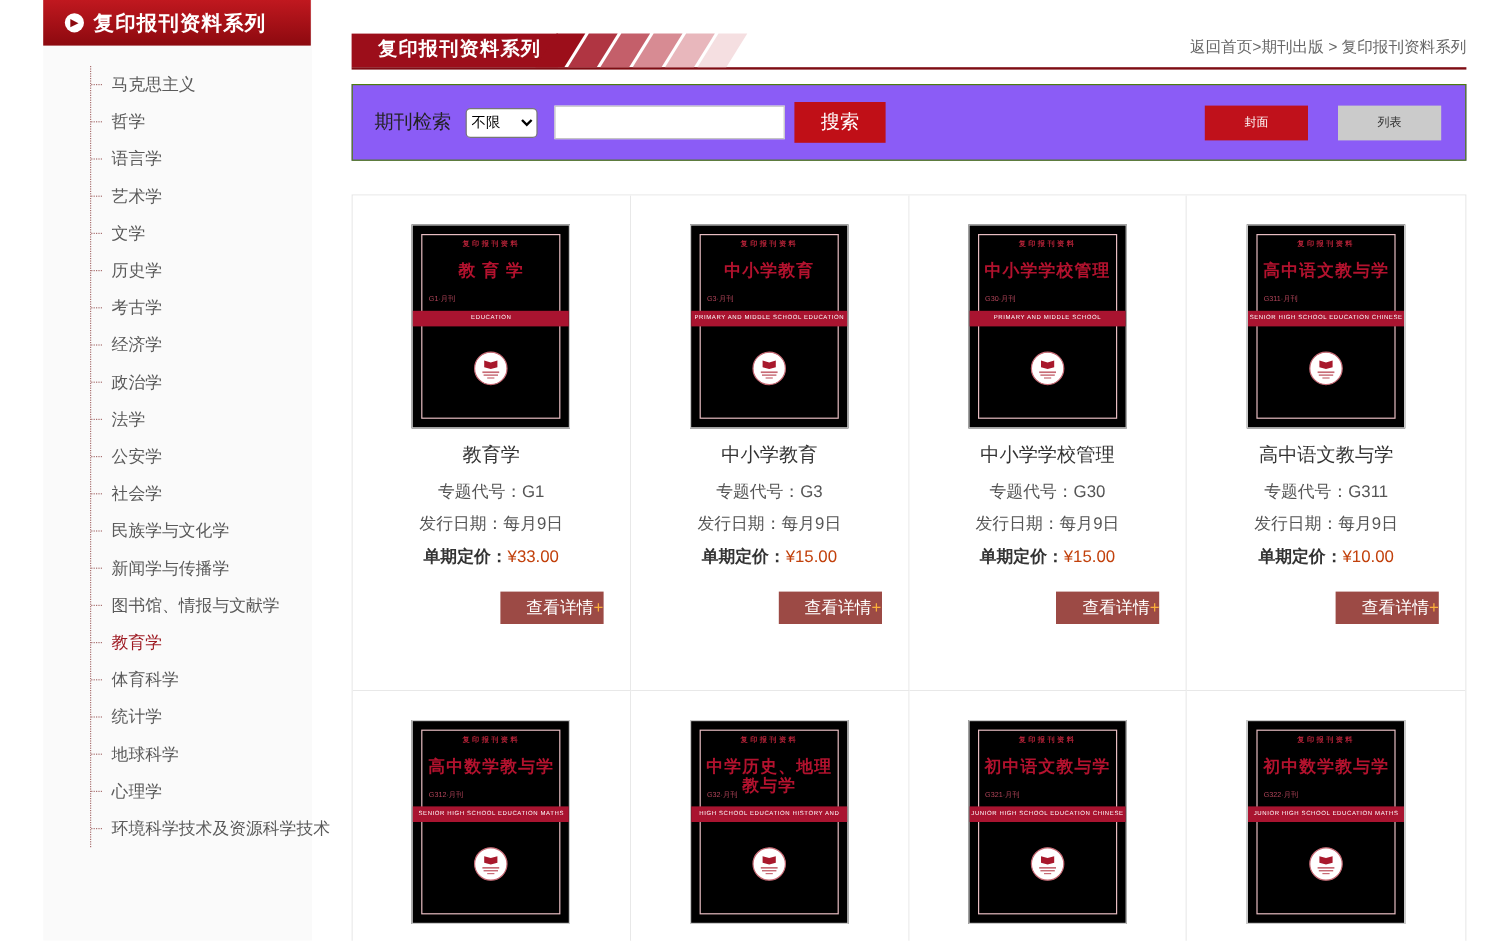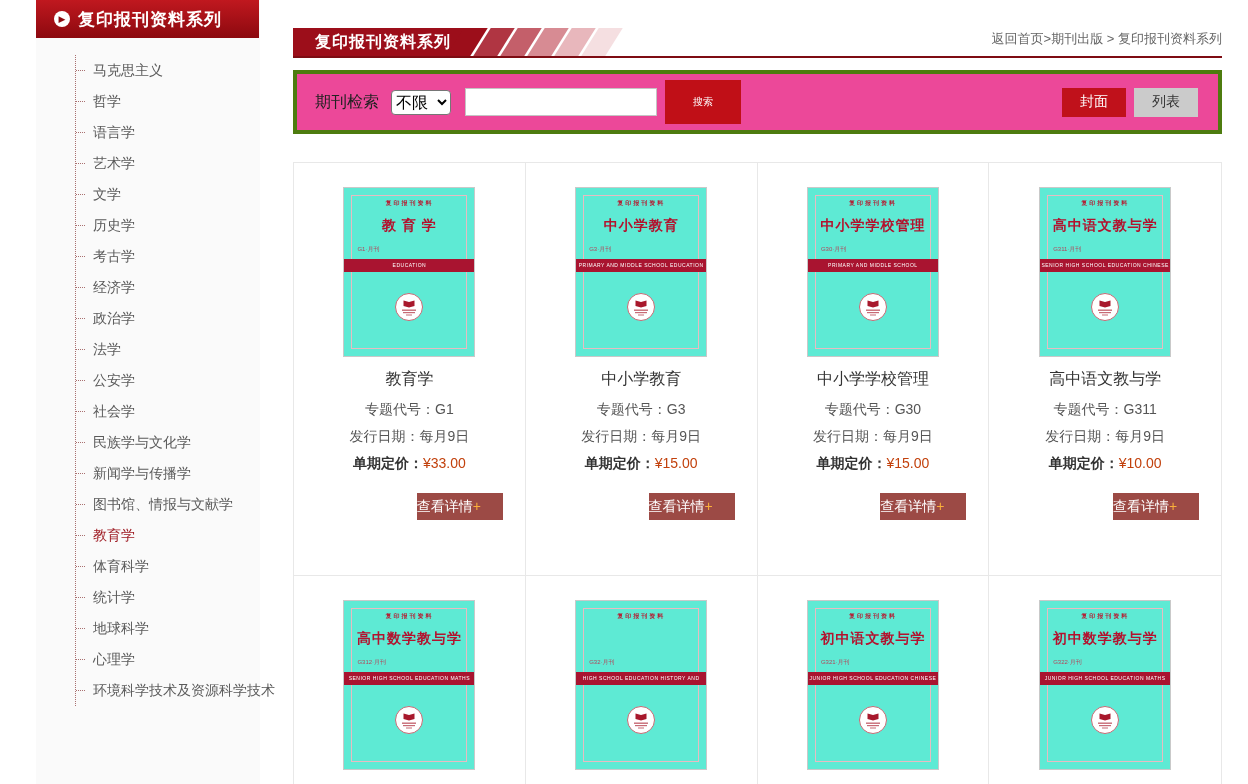--- a/index.html
+++ b/index.html
@@ -45,43 +45,43 @@
   .stripe:nth-child(3){ background:#b03542; }
   .stripe:nth-child(4){ background:#c45f6a; }
   .stripe:nth-child(5){ background:#d78b93; }
   .stripe:nth-child(6){ background:#e8b7bc; }
   .stripe:nth-child(7){ background:#f5dfe1; }
   .breadcrumb { font-size:13px; color:#666; padding-bottom:8px; white-space:nowrap; }
   .breadcrumb a { color:#666; text-decoration:none; cursor:pointer; }
 
   .search-bar {
     position:absolute; top:70px; left:0; right:0; height:64px;
-    background:#ec4899; border:4px solid #4d7c0f;
+    background:#8b5cf6; border:1px solid #4d7c0f;
     display:flex; align-items:center;
   }
   .search-label { font-size:16px; color:#222; margin-left:18px; }
-  .search-select { margin-left:12px; width:60px; height:25px; font-size:16px; border:1px solid #767676; border-radius:4px; background:#fff; }
+  .search-select { margin-left:12px; width:60px; height:25px; font-size:12px; border:1px solid #767676; border-radius:4px; background:#fff; }
   .search-input { margin-left:14px; width:192px; height:28px; border:1px solid #c4c4c4; background:#fff; padding:0 6px; font-size:13px; }
-  .search-btn { margin-left:8px; width:76px; height:44px; background:#c00f17; color:#fff; border:none; font-size:10px; cursor:pointer; }
+  .search-btn { margin-left:8px; width:76px; height:34px; background:#c00f17; color:#fff; border:none; font-size:16px; cursor:pointer; }
   .flex-spacer { flex:1; }
-  .view-btn { width:64px; height:29px; border:none; font-size:14px; cursor:pointer; }
+  .view-btn { width:86px; height:29px; border:none; font-size:10px; cursor:pointer; }
   .view-cover { background:#c0111b; color:#fff; }
-  .view-list { background:#cbcbcb; color:#333; margin-left:8px; margin-right:20px; }
+  .view-list { background:#cbcbcb; color:#333; margin-left:25px; margin-right:20px; }
 
   
   .cards {
     position:absolute; top:162px; left:0; width:929px;
     border:1px solid #e8e8e8;
     display:grid; grid-template-columns:repeat(4,1fr);
   }
   .card { height:413px; background:#fff; border-right:1px solid #e8e8e8; border-bottom:1px solid #e8e8e8; }
   .card:nth-child(4n){ border-right:none; }
 
   .cover {
-    width:132px; height:170px; background:#5eead4; border:1px solid #c9c9c9;
+    width:132px; height:170px; background:#000000; border:1px solid #c9c9c9;
     position:relative; margin:24px auto 0; cursor:pointer;
   }
   .cover-border { position:absolute; inset:7px; border:1px solid #e7bcc1; }
   .cover-masthead { position:absolute; top:11px; left:0; width:100%; text-align:center; font-size:6px; letter-spacing:2px; color:#b32237; font-weight:bold; }
   .cover-title {
     position:absolute; top:29px; left:0; width:100%; text-align:center;
     font-size:14px; font-weight:bold; color:#b3122e; letter-spacing:1px;
     white-space:pre-line; line-height:16px;
   }
   .cover-code { position:absolute; top:57px; left:13px; font-size:6px; color:#b3455a; }
@@ -92,21 +92,21 @@
   }
   .cover-seal { position:absolute; top:104px; left:50%; transform:translateX(-50%); }
 
   .card-title { margin-top:12px; text-align:center; font-size:16px; color:#333; cursor:pointer; }
   .card-meta { margin-top:6px; text-align:center; font-size:14px; color:#555; line-height:27px; }
   .price-label { color:#333; font-weight:bold; }
   .price-value { color:#c2410c; }
   .details-btn {
     display:block; width:86px; height:27px; margin:16px 22px 0 auto;
     background:#9c4a45; color:#fff; font-size:14px; line-height:27px;
-    text-align:left; cursor:pointer;
+    text-align:right; cursor:pointer;
   }
   .details-plus { color:#fbb03b; }
 </style>
 </head>
 <body>
 
 <aside class="sidebar">
   <div class="side-header">
     <span class="hdr-icon">▶</span>
     <span class="side-title">复印报刊资料系列</span>
@@ -373,20 +373,22 @@
             <rect x="12" y="22.5" width="6" height="1" fill="#c76a75"></rect>
           </svg>
         </div>
 
       </div>
 
       <div class="card">
         <div class="cover">
           <div class="cover-border"></div>
           <div class="cover-masthead">复印报刊资料</div>
+          <div class="cover-title">中学历史、地理
+教与学</div>
           <div class="cover-code">G32·月刊</div>
           <div class="cover-band">HIGH SCHOOL EDUCATION HISTORY AND GEOGRAPHY TEACHING AND LEARNING</div>
           <svg class="cover-seal" width="30" height="30" viewBox="0 0 30 30">
             <circle cx="15" cy="15" r="13.5" fill="#fff" stroke="#c76a75" stroke-width="1"></circle>
             <path d="M9.5 8.5 L15 10 L20.5 8.5 L20.5 14 L15 15.5 L9.5 14 Z" fill="#a8182c"></path>
             <rect x="8" y="17.5" width="14" height="1.4" fill="#c76a75"></rect>
             <rect x="9" y="20" width="12" height="1.2" fill="#c76a75"></rect>
             <rect x="12" y="22.5" width="6" height="1" fill="#c76a75"></rect>
           </svg>
         </div>

